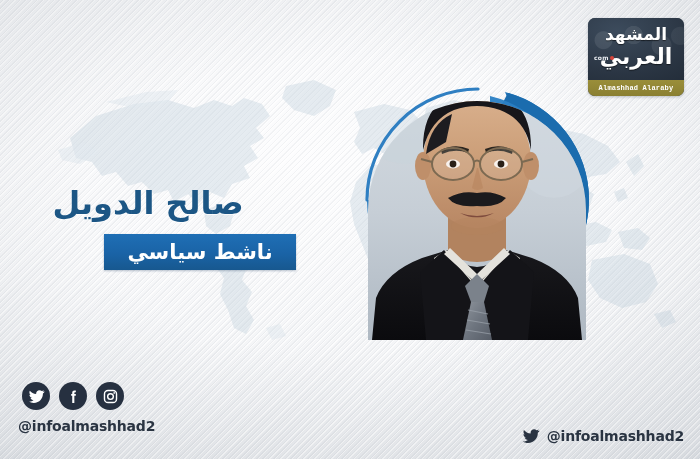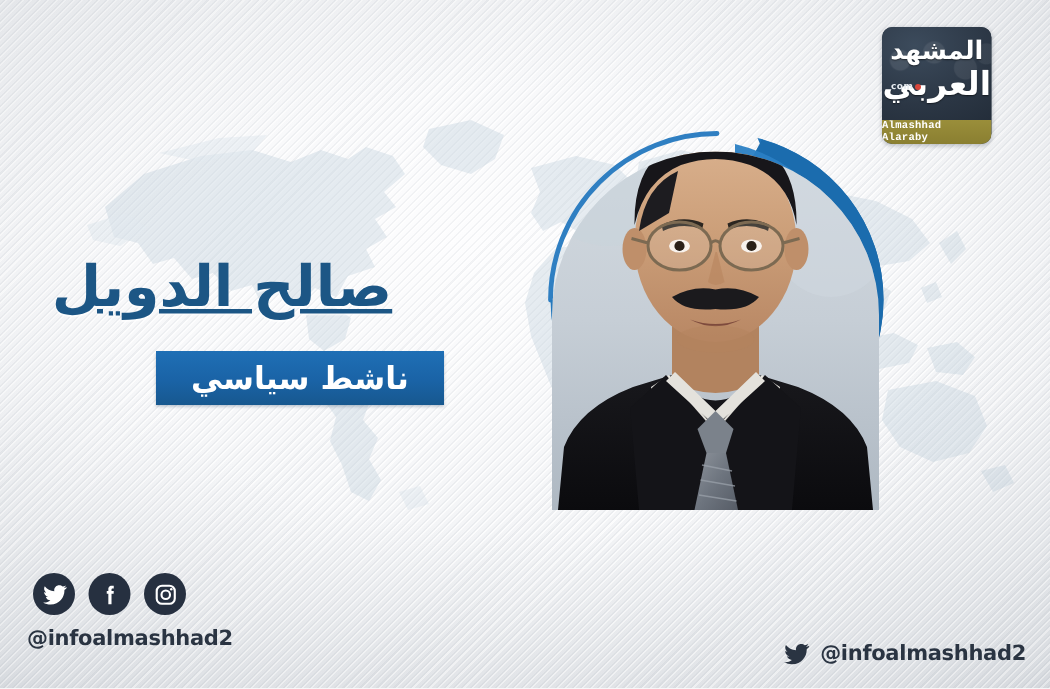--- a/index.html
+++ b/index.html
@@ -52,21 +52,21 @@
     height: 330px;
     opacity: 0.55;
   }
   .worldmap svg { width: 100%; height: 100%; display: block; }
 
   
   .logo {
     position: absolute;
     left: 588px;
     top: 18px;
-    width: 73px;
+    width: 96px;
     height: 78px;
     border-radius: 7px;
     overflow: hidden;
     box-shadow: 0 1px 3px rgba(40,50,65,0.28);
     background: #2e3a47;
   }
   .logo-top {
     position: absolute;
     left: 0; right: 0; top: 0;
     height: 62px;
@@ -167,31 +167,30 @@
     position: absolute;
     inset: 0;
     clip-path: path("M 0 152 A 109 109 0 0 1 218 152 L 218 282 L 0 282 Z");
     overflow: hidden;
   }
 
   
   .person-name {
     position: absolute;
     left: 0;
-    top: 171px;
+    top: 186px;
     width: 296px;
     text-align: center;
     direction: rtl;
     color: #1c5685;
-    font-size: 38px;
+    font-size: 32px;
     font-weight: bold;
     letter-spacing: 0px;
     line-height: 1.1;
     text-shadow: 0 1px 0 rgba(255,255,255,0.75);
-    text-decoration: underline;
   }
   .title-banner {
     position: absolute;
     left: 104px;
     top: 234px;
     width: 192px;
     height: 36px;
     background: linear-gradient(180deg, #1f6fb5 0%, #1a63a6 55%, #17588f 100%);
     display: flex;
     align-items: center;

